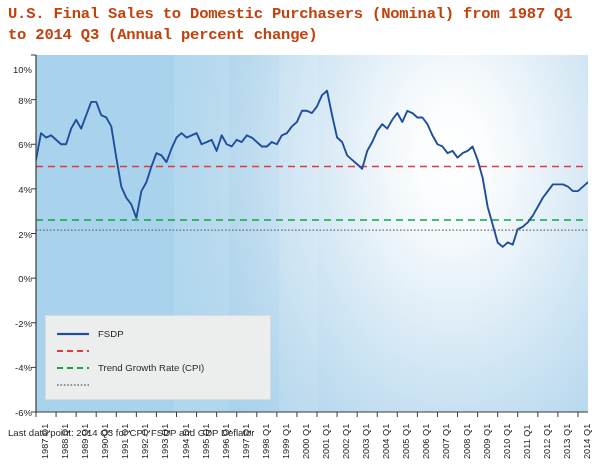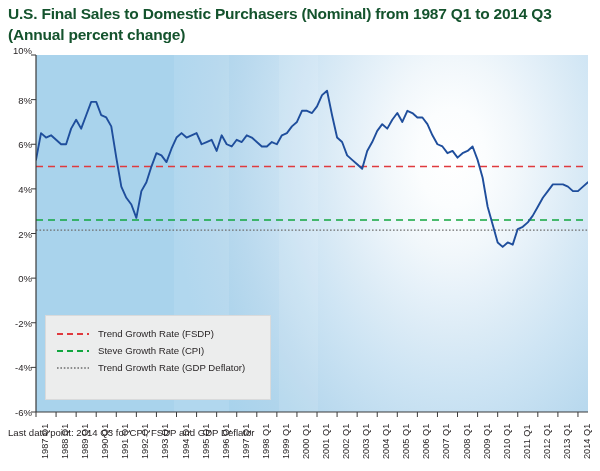--- a/index.html
+++ b/index.html
@@ -7,21 +7,21 @@
     width:600px;height:471px;
     background:#ffffff;
     font-family:"Liberation Sans", sans-serif;
     color:#231f20;
     overflow:hidden;
     position:relative;
   }
   #chart-title{
     position:absolute;left:8px;top:4px;width:585px;
     font-size:15.5px;font-weight:bold;line-height:1.33;
-    letter-spacing:-0.2px;color:#14532d;
+    letter-spacing:-0.2px;color:#c2410c;font-family:Liberation Mono, monospace;
   }
   #plot-wrap{
     position:absolute;left:0px;top:50px;width:600px;height:315px;
   }
   #plot-area{
     position:absolute;left:36px;top:5px;
     width:552px;height:357px;
     overflow:hidden;
   }
   .bg-base{
@@ -92,21 +92,21 @@
 
   <div id="yaxis-labels">
       <div class="ylab" style="top: 362px;">-6%</div>
       <div class="ylab" style="top: 317.375px;">-4%</div>
       <div class="ylab" style="top: 272.75px;">-2%</div>
       <div class="ylab" style="top: 228.125px;">0%</div>
       <div class="ylab" style="top: 183.5px;">2%</div>
       <div class="ylab" style="top: 138.875px;">4%</div>
       <div class="ylab" style="top: 94.25px;">6%</div>
       <div class="ylab" style="top: 49.625px;">8%</div>
-      <div class="ylab" style="top: 0;">10%</div>
+      <div class="ylab" style="top: 19px;">10%</div>
     </div>
 
   <div id="plot-area">
     <div class="bg-base"></div>
     <div class="bg-glow"></div>
     <div class="bg-band" style="left:25%;width:10%;"></div>
     <div class="bg-band" style="left:44%;width:7%;"></div>
     <svg class="layer" id="svg-plot" width="552" height="357" viewBox="0 0 552 357" preserveAspectRatio="none">
       <path id="ref-defl" class="ref-defl" d="M0 175.15 L552 175.15" stroke="#6e6e6e"></path>
       <path id="ref-cpi" class="ref-cpi" d="M0 165.11 L552 165.11" stroke="#12a63f"></path>
@@ -190,40 +190,46 @@
       <div class="xlab" style="left: 505.818px; top: 42px;">2012 Q1</div>
       <div class="xlab" style="left: 525.891px; top: 42px;">2013 Q1</div>
       <div class="xlab" style="left: 545.964px; top: 42px;">2014 Q1</div>
     </div>
 
   <div id="legend">
     <ul id="legend-list">
         <li>
           <span class="lg-swatch">
             <svg width="34" height="10">
+              <line x1="1" y1="5" x2="33" y2="5" stroke="#1f4e9c" stroke-width="2.2"></line>
+            </svg>
+          </span>
+          <span>FSDP</span>
+        </li>
+        <li>
+          <span class="lg-swatch">
+            <svg width="34" height="10">
               <line x1="1" y1="5" x2="33" y2="5" stroke="#e03a3e" stroke-width="2" stroke-dasharray="6 4"></line>
             </svg>
           </span>
-          <span>Trend Growth Rate (FSDP)</span>
         </li>
         <li>
           <span class="lg-swatch">
             <svg width="34" height="10">
               <line x1="1" y1="5" x2="33" y2="5" stroke="#12a63f" stroke-width="2" stroke-dasharray="6 4"></line>
             </svg>
           </span>
-          <span>Steve Growth Rate (CPI)</span>
+          <span>Trend Growth Rate (CPI)</span>
         </li>
         <li>
           <span class="lg-swatch">
             <svg width="34" height="10">
               <line x1="1" y1="5" x2="33" y2="5" stroke="#6e6e6e" stroke-width="1.4" stroke-dasharray="1.6 1.8"></line>
             </svg>
           </span>
-          <span>Trend Growth Rate (GDP Deflator)</span>
         </li>
       </ul>
   </div>
 </div>
 
 <div id="footer">
   <div class="note">
     <div>Last data point: 2014 Q3 for CPI, FSDP and GDP Deflator</div>
   </div>
 </div>

